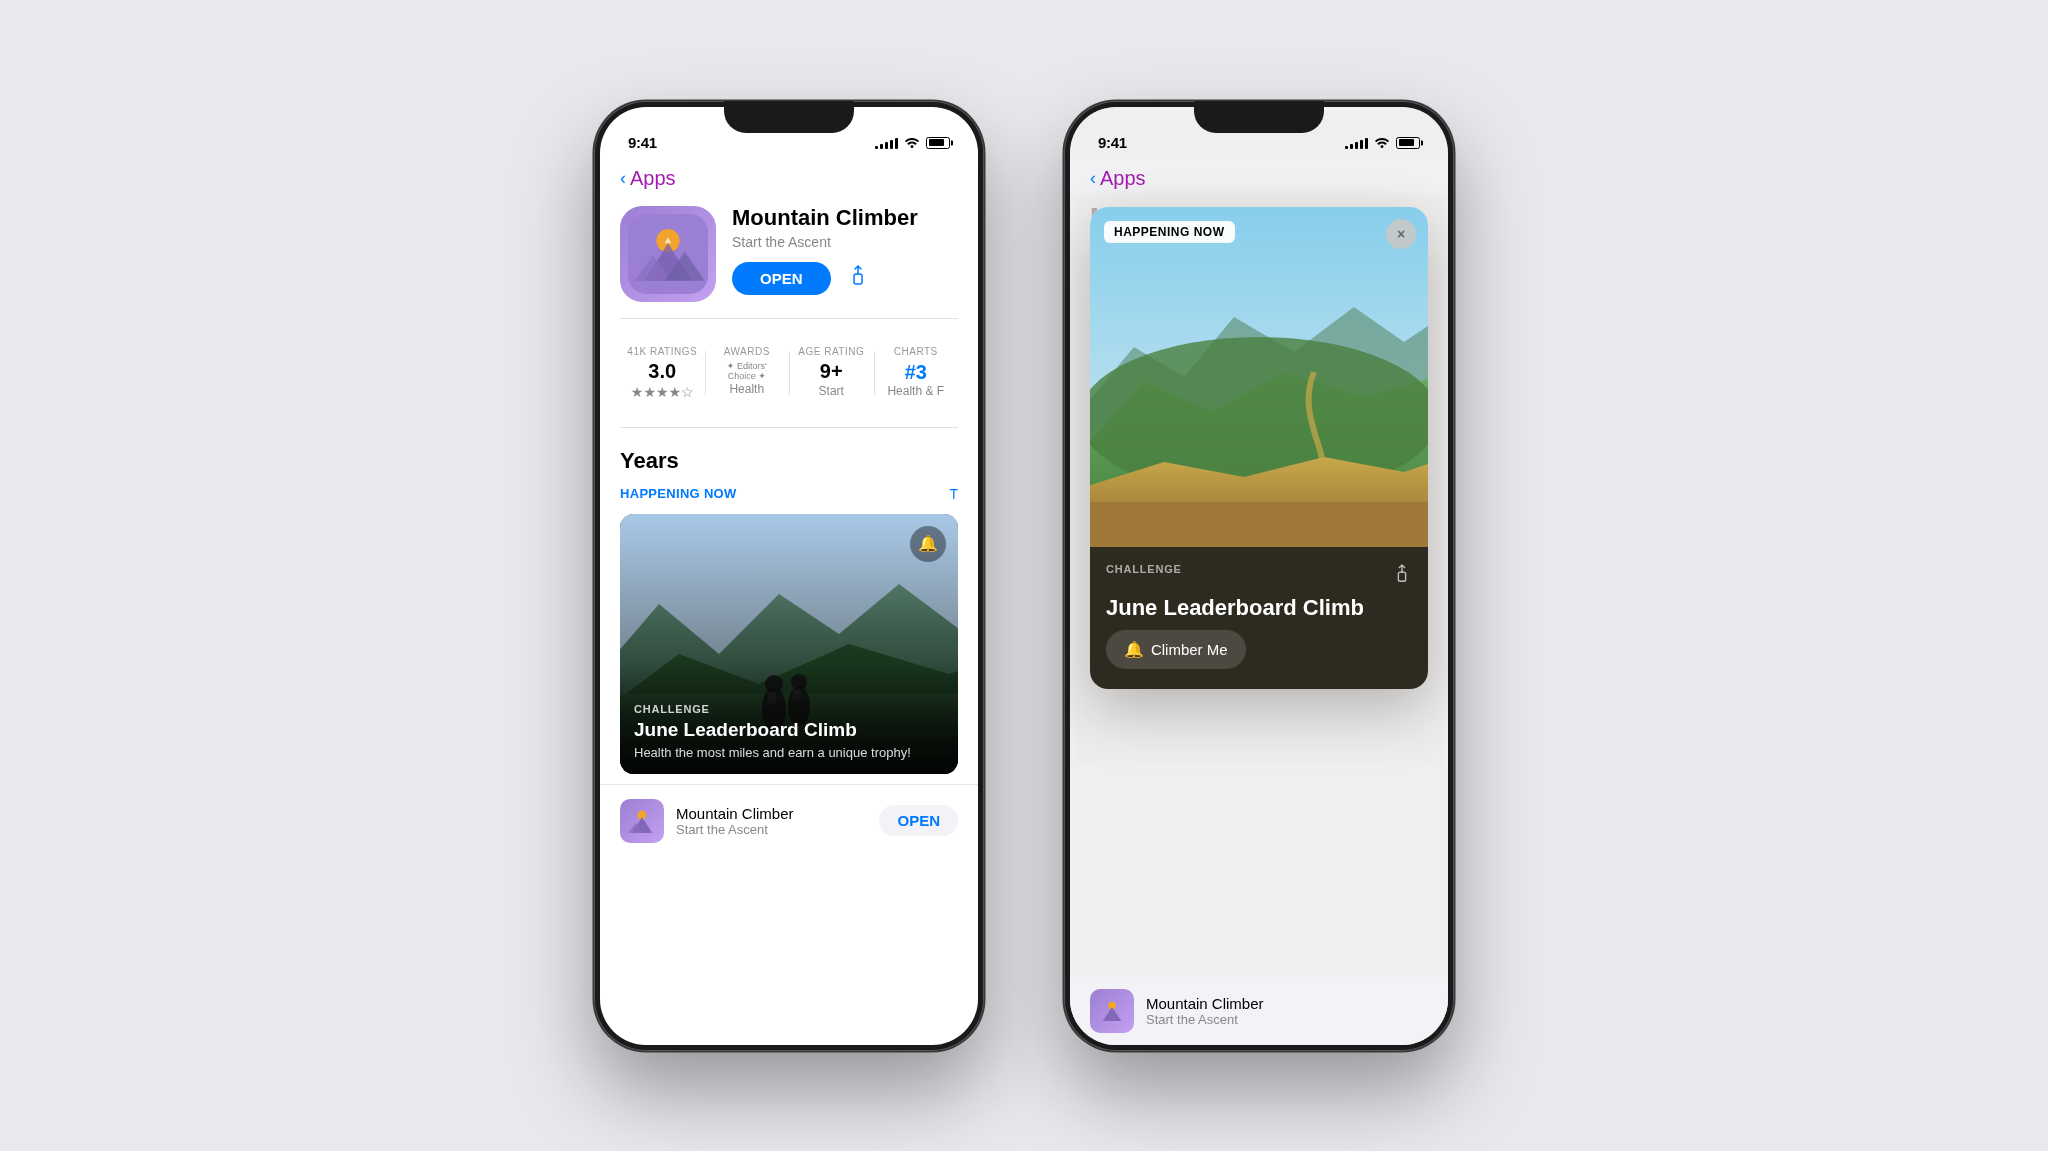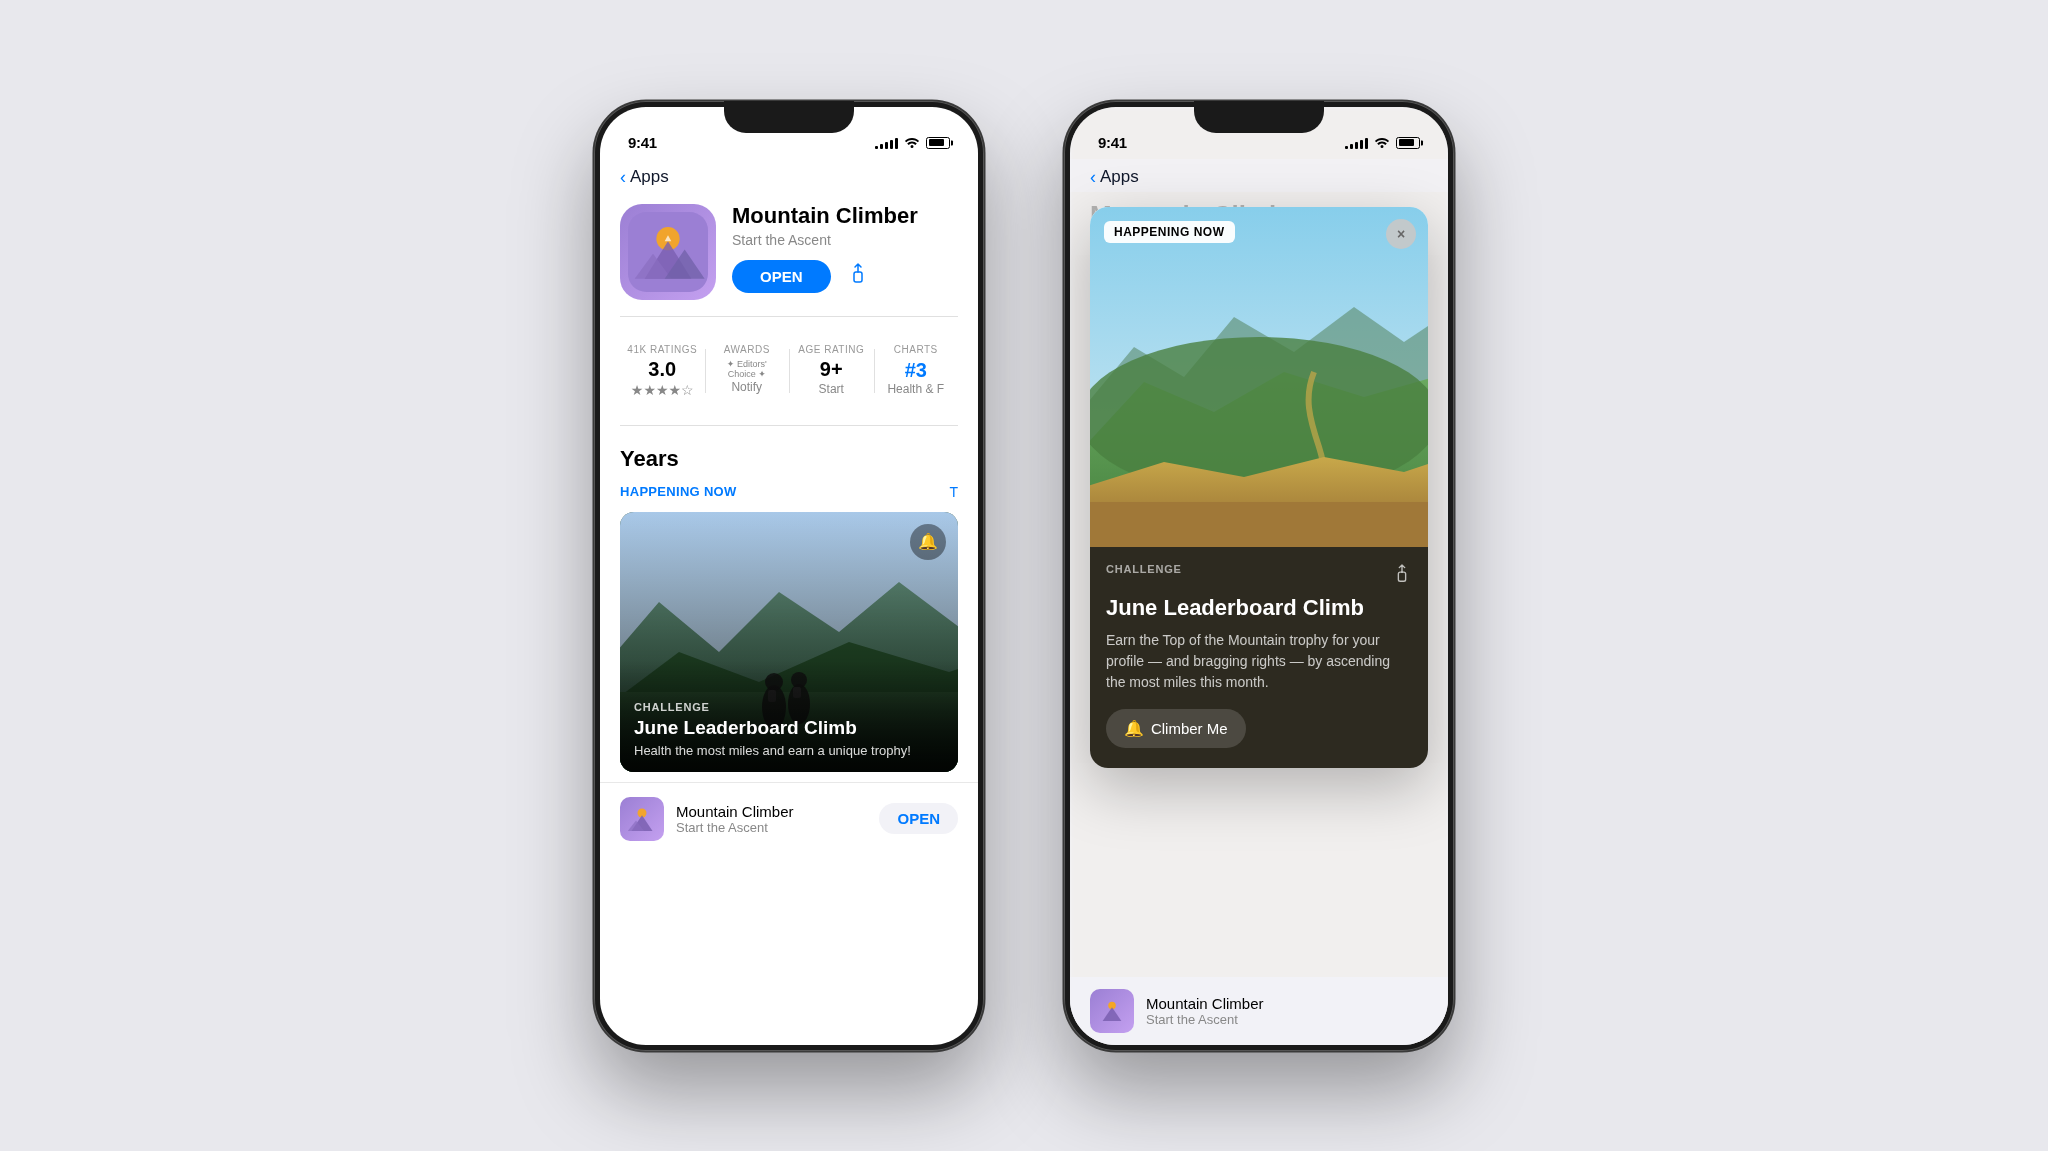--- a/index.html
+++ b/index.html
@@ -155,22 +155,22 @@
       align-items: center;
       gap: 4px;
     }
 
     .back-arrow {
       color: #007aff;
       font-size: 18px;
     }
 
     .back-label {
-      color: #0f172a;
-      font-size: 17px;
+      color: #a21caf;
+      font-size: 20px;
       font-weight: 400;
     }
 
     
     .app-header {
       padding: 12px 20px 16px;
       display: flex;
       align-items: flex-start;
       gap: 16px;
     }
@@ -680,21 +680,21 @@
         <div class="stat-item">
           <div class="stat-label">41K RATINGS</div>
           <div class="stat-value">3.0</div>
           <div class="stars">★★★★☆</div>
         </div>
         <div class="stat-item">
           <div class="stat-label">AWARDS</div>
           <div class="editors-badge">
             <span style="font-size:9px;color:#888;text-align:center;line-height:1.2">✦ Editors'<br>Choice ✦</span>
           </div>
-          <div class="stat-sub">Notify</div>
+          <div class="stat-sub">Health</div>
         </div>
         <div class="stat-item">
           <div class="stat-label">AGE RATING</div>
           <div class="stat-value">9+</div>
           <div class="stat-sub">Start</div>
         </div>
         <div class="stat-item">
           <div class="stat-label">CHARTS</div>
           <div class="chart-stat">#3</div>
           <div class="stat-sub">Health &amp; F</div>
@@ -861,21 +861,20 @@
           <div class="modal-event-type">
             <span>CHALLENGE</span>
             <span class="modal-share-icon">
               <svg width="20" height="22" viewBox="0 0 22 24">
                   <rect x="7" y="10" width="8" height="10" rx="2" fill="none" stroke="rgba(255,255,255,0.7)" stroke-width="1.5"></rect>
                   <path d="M11 10V2M8 5l3-3 3 3" stroke="rgba(255,255,255,0.7)" stroke-width="1.5" stroke-linecap="round" stroke-linejoin="round" fill="none"></path>
                 </svg>
             </span>
           </div>
           <div class="modal-event-name">June Leaderboard Climb</div>
-          <div class="modal-event-desc">Earn the Top of the Mountain trophy for your profile — and bragging rights — by ascending the most miles this month.</div>
           <button class="notify-btn">
             <span class="notify-bell">🔔</span>
             <span>Climber Me</span>
           </button>
         </div>
       </div>
 
       <div class="right-bottom">
         <div class="bottom-app-icon" style="background: linear-gradient(135deg, #9b7fd4, #c4a0f0); width:44px; height:44px; border-radius:10px; display:flex; align-items:center; justify-content:center; margin-right:12px;">
           <svg width="30" height="30" viewBox="0 0 96 96">

